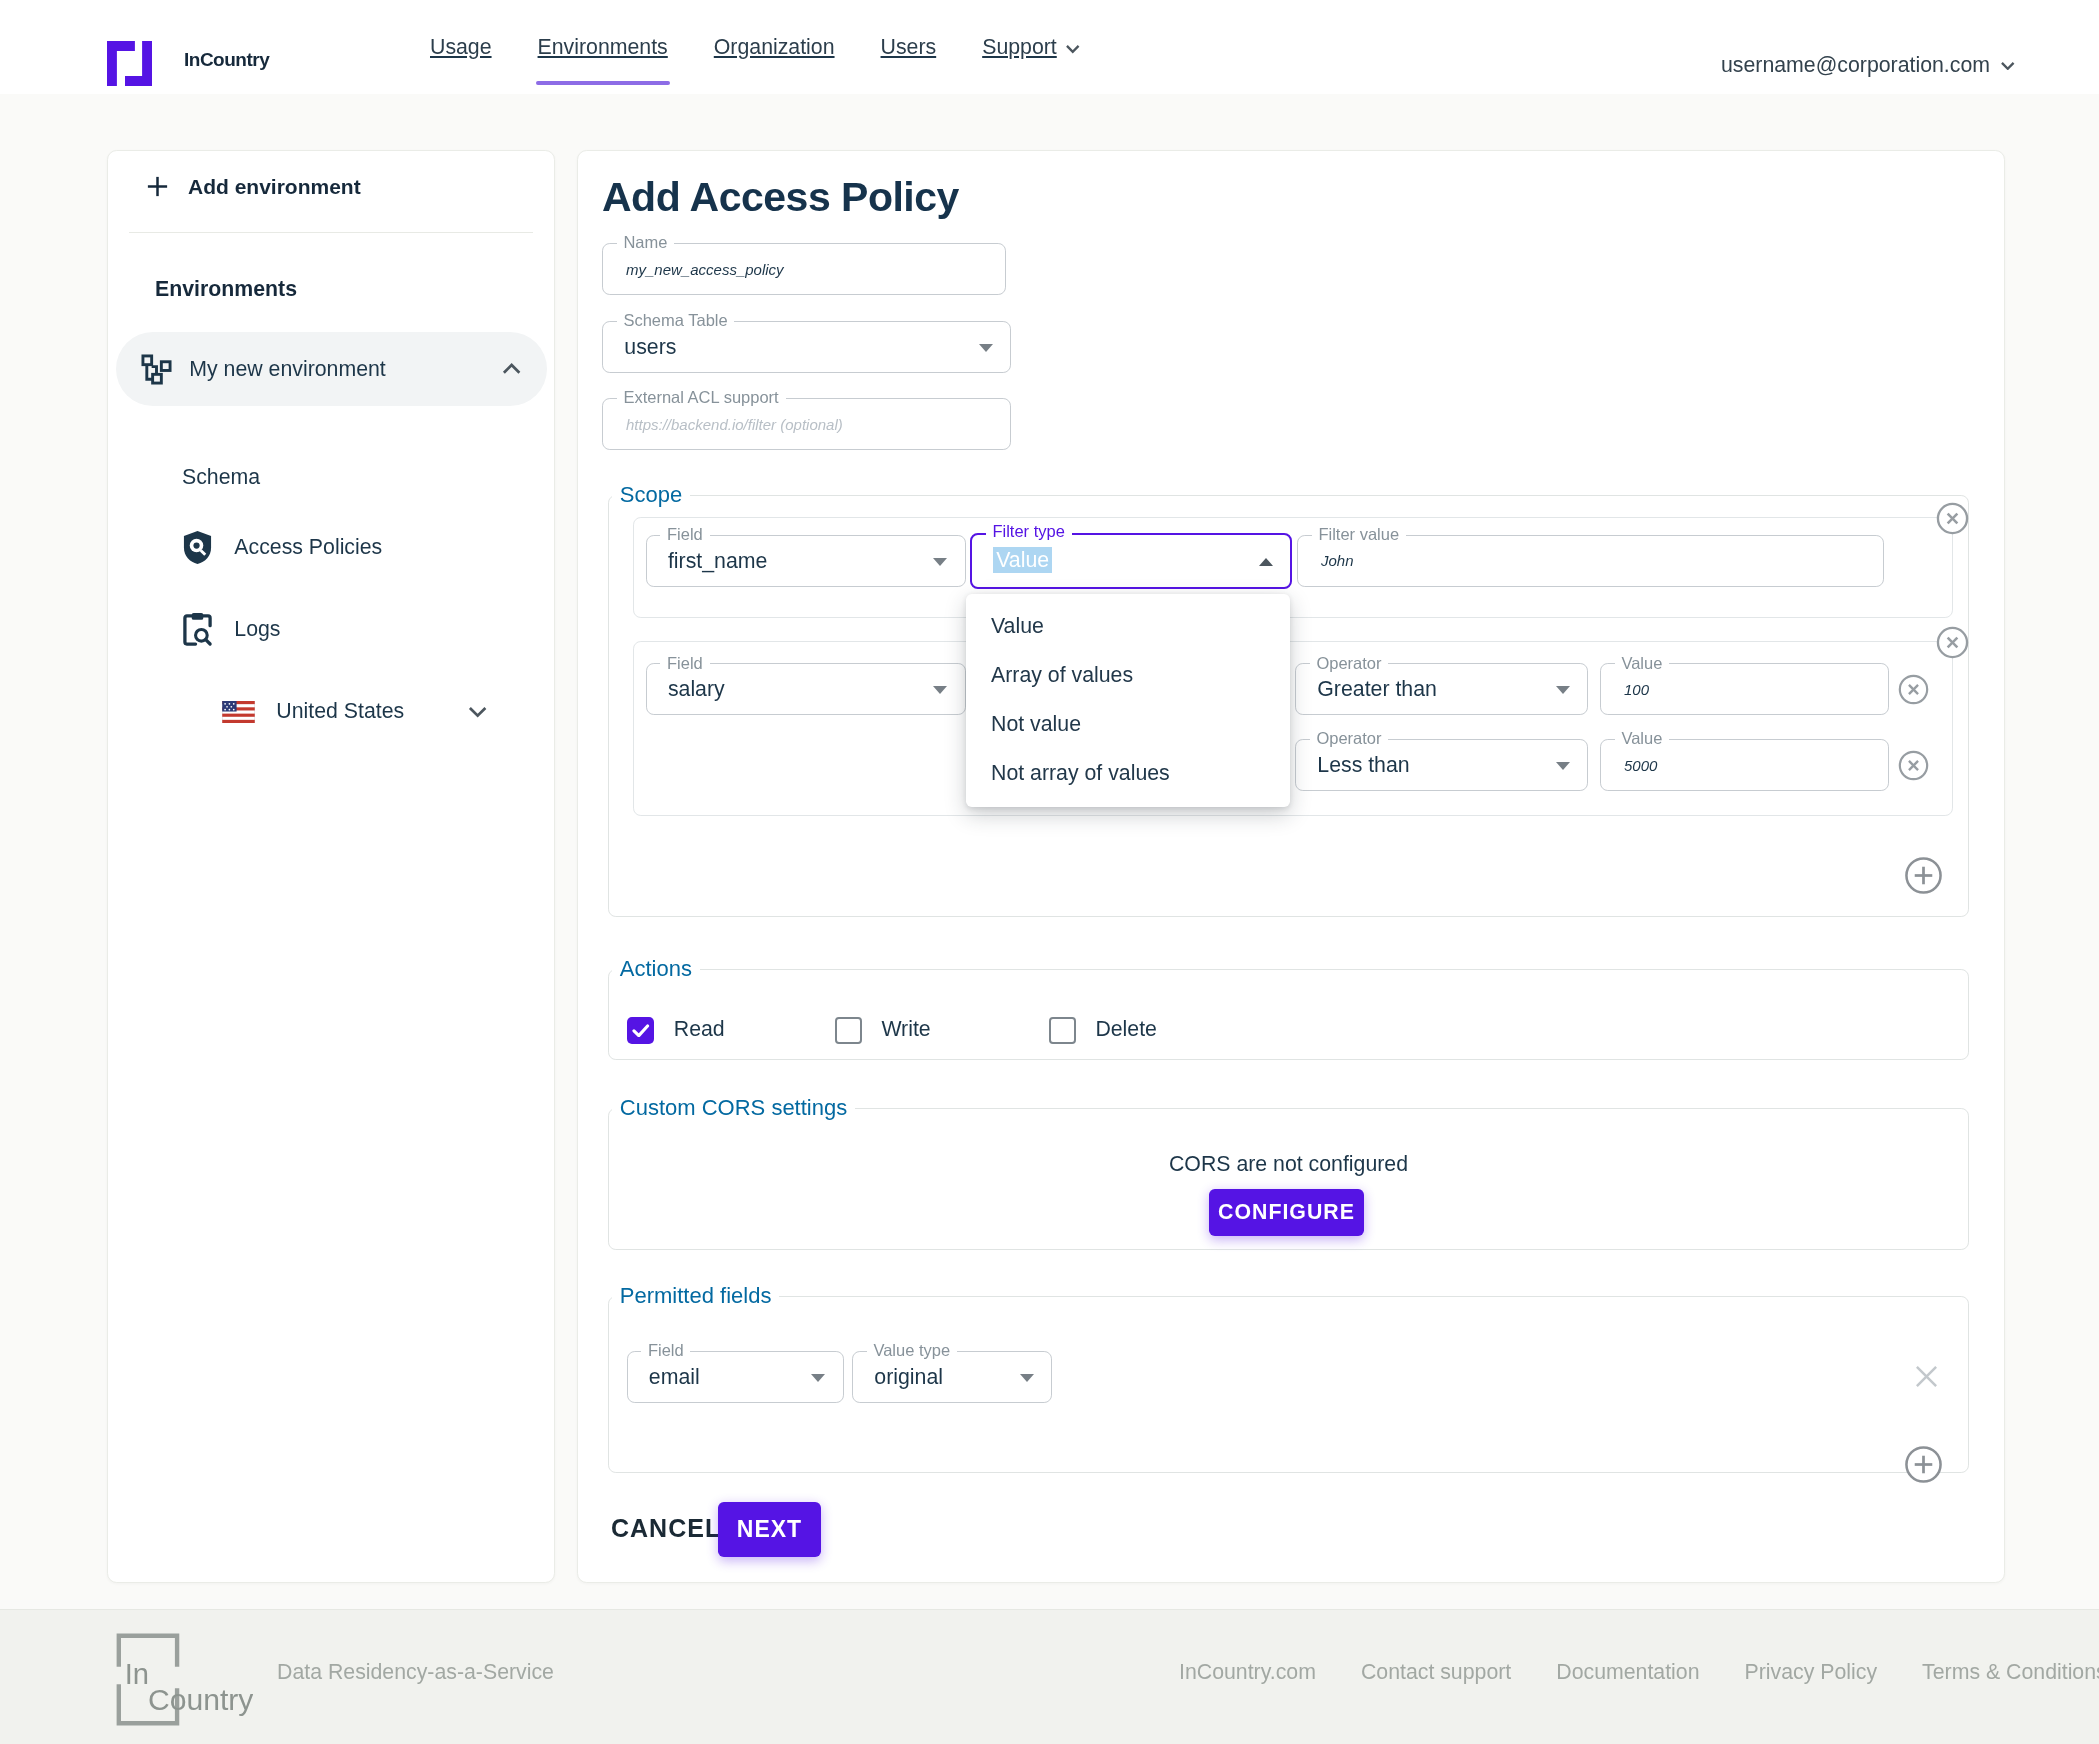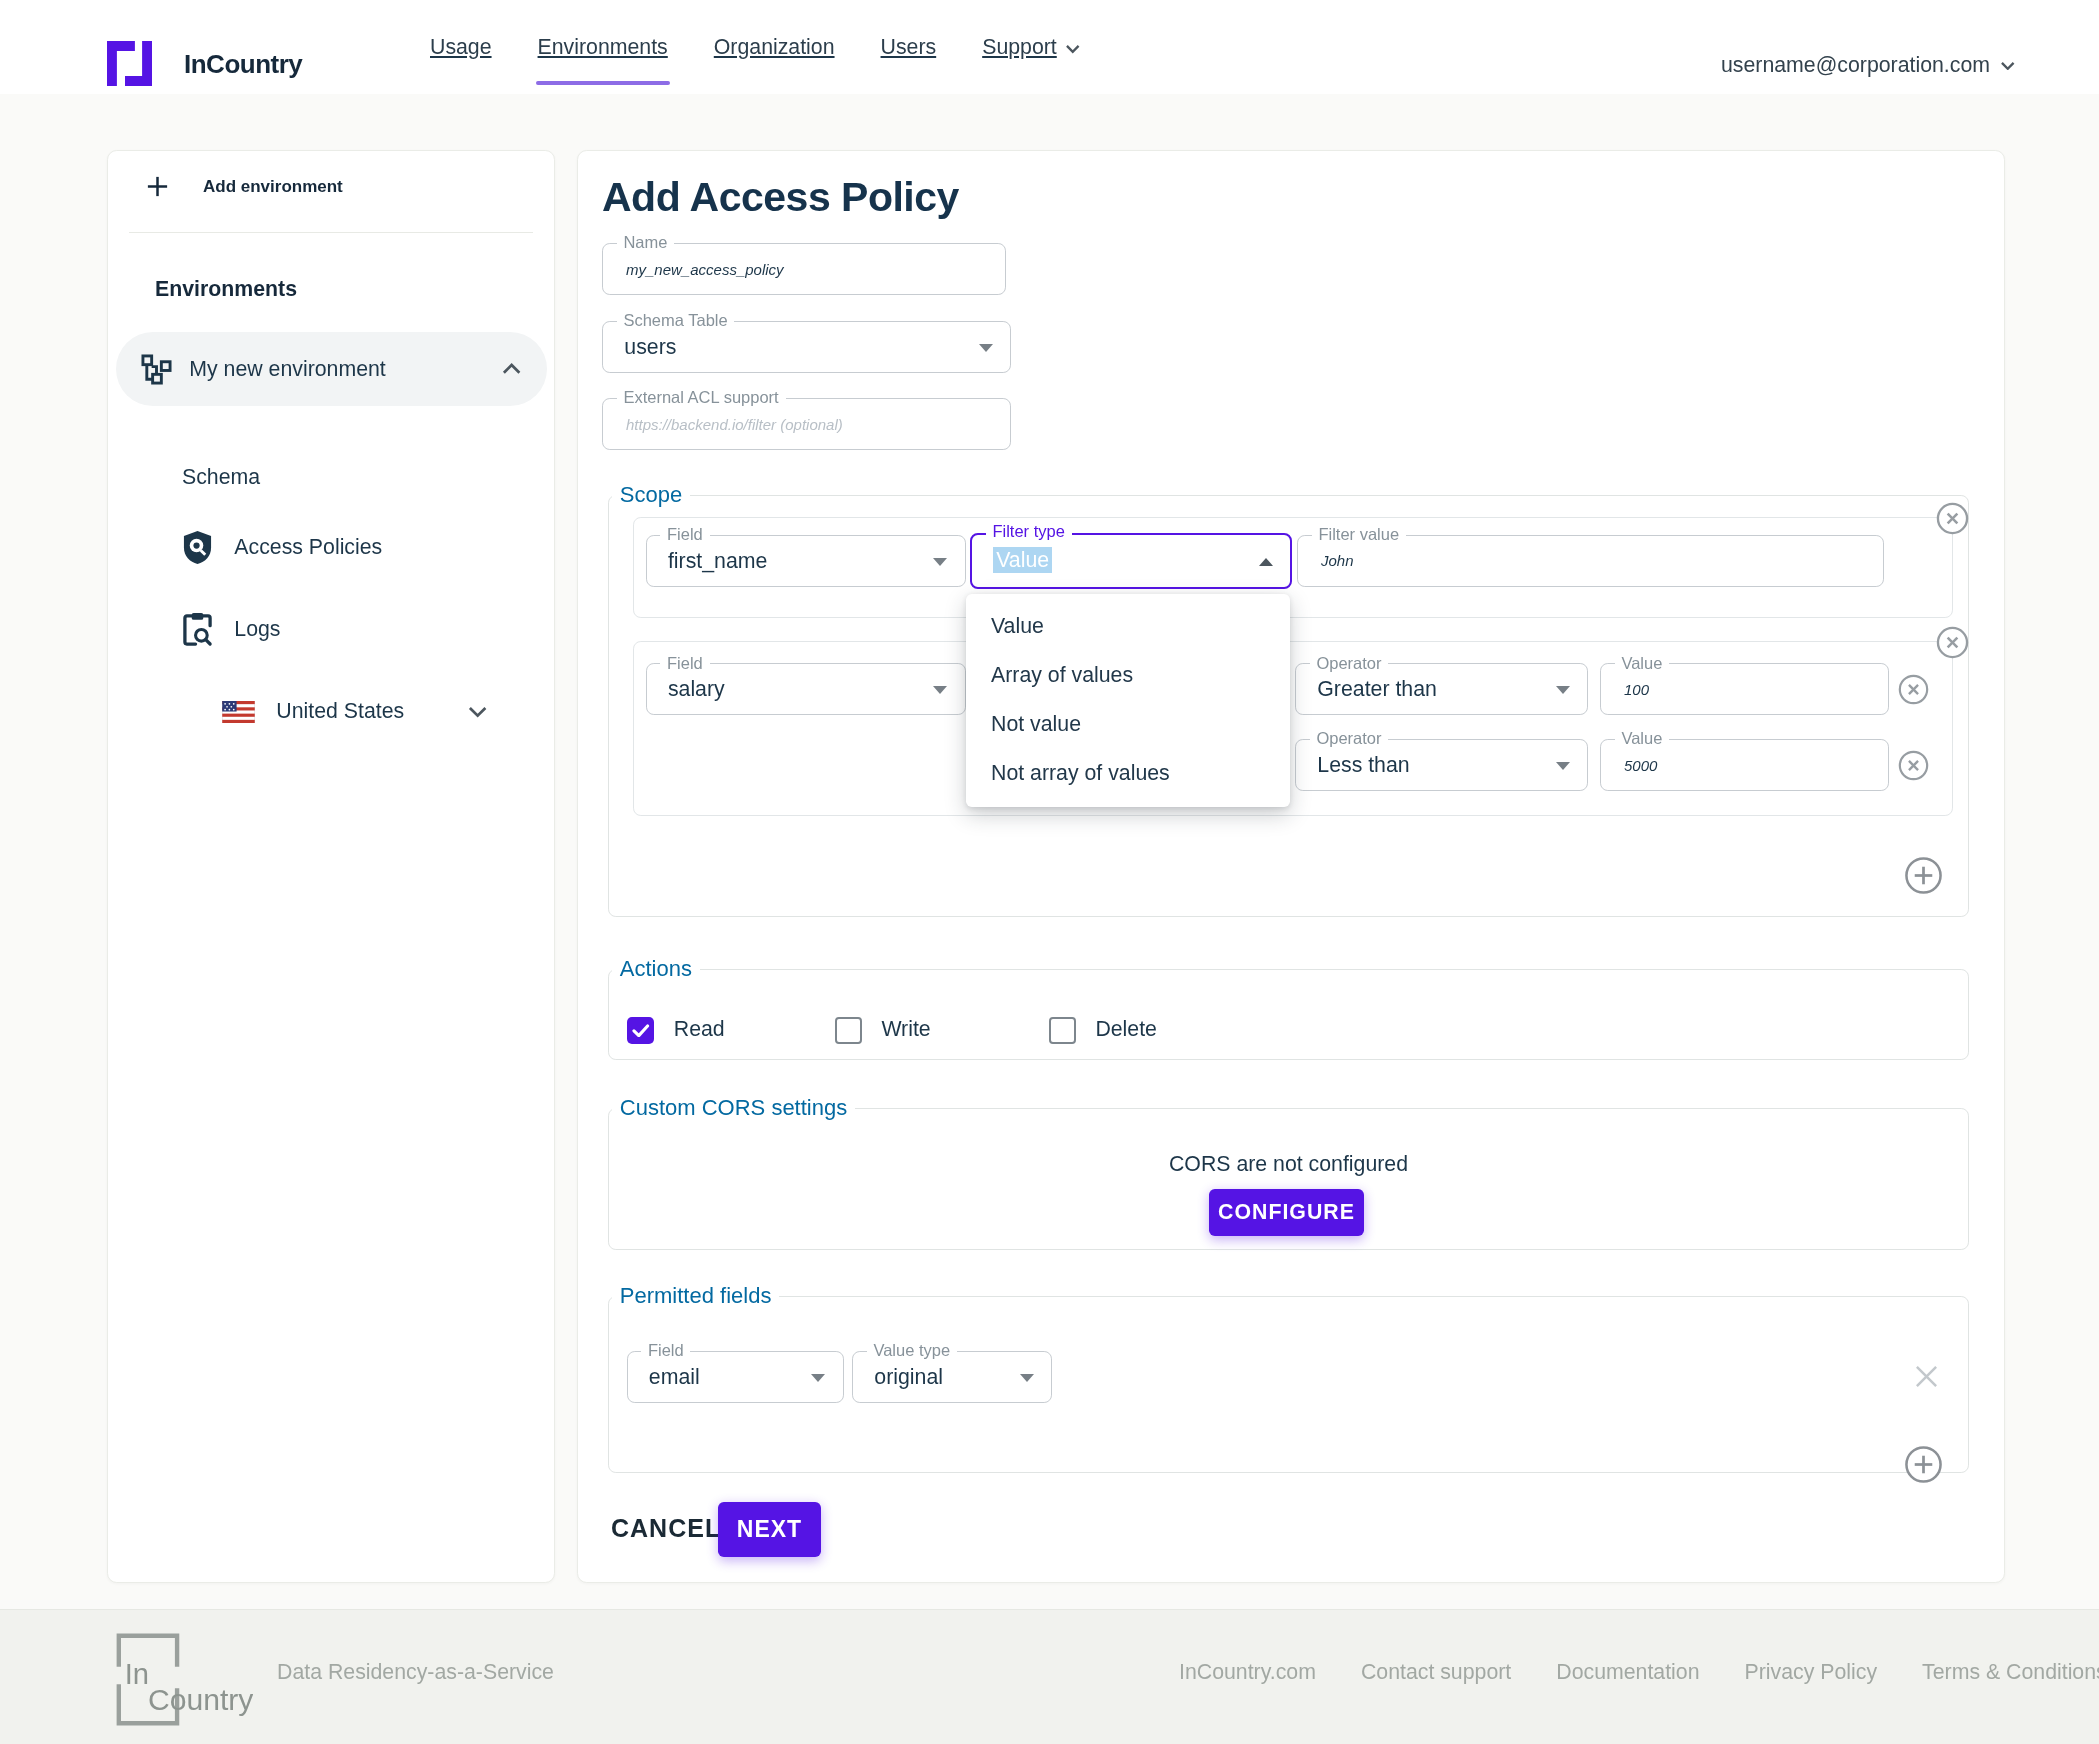--- a/index.html
+++ b/index.html
@@ -1,34 +1,34 @@
 <!DOCTYPE html>
 <html><head>
 <meta charset="utf-8">
 <style>
   html,body{margin:0;padding:0;background:#fafaf8;font-family:"Liberation Sans",sans-serif;}
   #app{position:relative;width:2100px;height:1745px;background:#fafaf8;overflow:hidden;color:#1d3649;}
   .abs{position:absolute;}
 
   
   .header{position:absolute;left:0;top:0;width:2100px;height:94px;background:#ffffff;}
-  .brand-text{position:absolute;left:184px;top:49px;font-size:26px;font-weight:700;color:#16293b;letter-spacing:-0.5px;}
+  .brand-text{position:absolute;left:184px;top:49px;font-size:19px;font-weight:700;color:#16293b;letter-spacing:-0.5px;}
   .nav{position:absolute;left:430px;top:0;height:94px;display:flex;align-items:center;gap:46px;text-decoration:underline;}
   .nav-item{font-size:21.3px;color:#2c3e4c;position:relative;cursor:pointer;white-space:nowrap;}
   .nav-item.active::after{content:"";position:absolute;left:-1.9px;right:-1.9px;bottom:-25px;height:3.9px;border-radius:1.9px;background:#8d6ce6;}
   .nav-chev{display:inline-block;margin-left:7.8px;}
   .user{position:absolute;left:1721px;top:53px;font-size:21.3px;color:#33424d;display:flex;align-items:center;gap:9.7px;}
 
   
   .card{position:absolute;background:#fff;border:1px solid #eaece7;border-radius:9.7px;box-shadow:0 1px 2.9px rgba(40,50,60,.04);}
   .sidebar{left:107px;top:150px;width:446px;height:1431px;}
   .main{left:577px;top:150px;width:1426px;height:1431px;}
 
   
-  .add-env{position:absolute;left:37px;top:23px;display:flex;align-items:center;gap:33px;font-size:17px;font-weight:700;color:#16293b;cursor:pointer;}
+  .add-env{position:absolute;left:37px;top:23px;display:flex;align-items:center;gap:18px;font-size:21px;font-weight:700;color:#16293b;cursor:pointer;}
   .sb-divider{position:absolute;left:21.3px;top:81px;width:404px;height:1px;background:#e8eae5;}
   .sb-heading{position:absolute;left:47px;top:126px;font-size:21.3px;font-weight:700;color:#16293b;}
   .env-pill{position:absolute;left:7.8px;top:181px;width:431px;height:74px;border-radius:37px;background:#f2f4f5;display:flex;align-items:center;padding:0 25px;box-sizing:border-box;cursor:pointer;}
   .env-pill .lbl{font-size:21.3px;color:#1d3649;margin-left:17.5px;flex:1;}
   .sb-item{position:absolute;left:74px;display:flex;align-items:center;gap:21.3px;font-size:21.3px;color:#1d3649;cursor:pointer;height:39px;}
   .sb-item .chev-right{position:absolute;left:285px;}
 
   
   .mbox{position:absolute;border:1px solid #c7ccd1;border-radius:7.8px;background:#fff;box-sizing:border-box;height:52px;}
   .mlabel{position:absolute;top:-9.7px;left:13.6px;background:#fff;padding:0 6.8px;font-size:16.5px;color:#87929a;line-height:17.5px;white-space:nowrap;}

